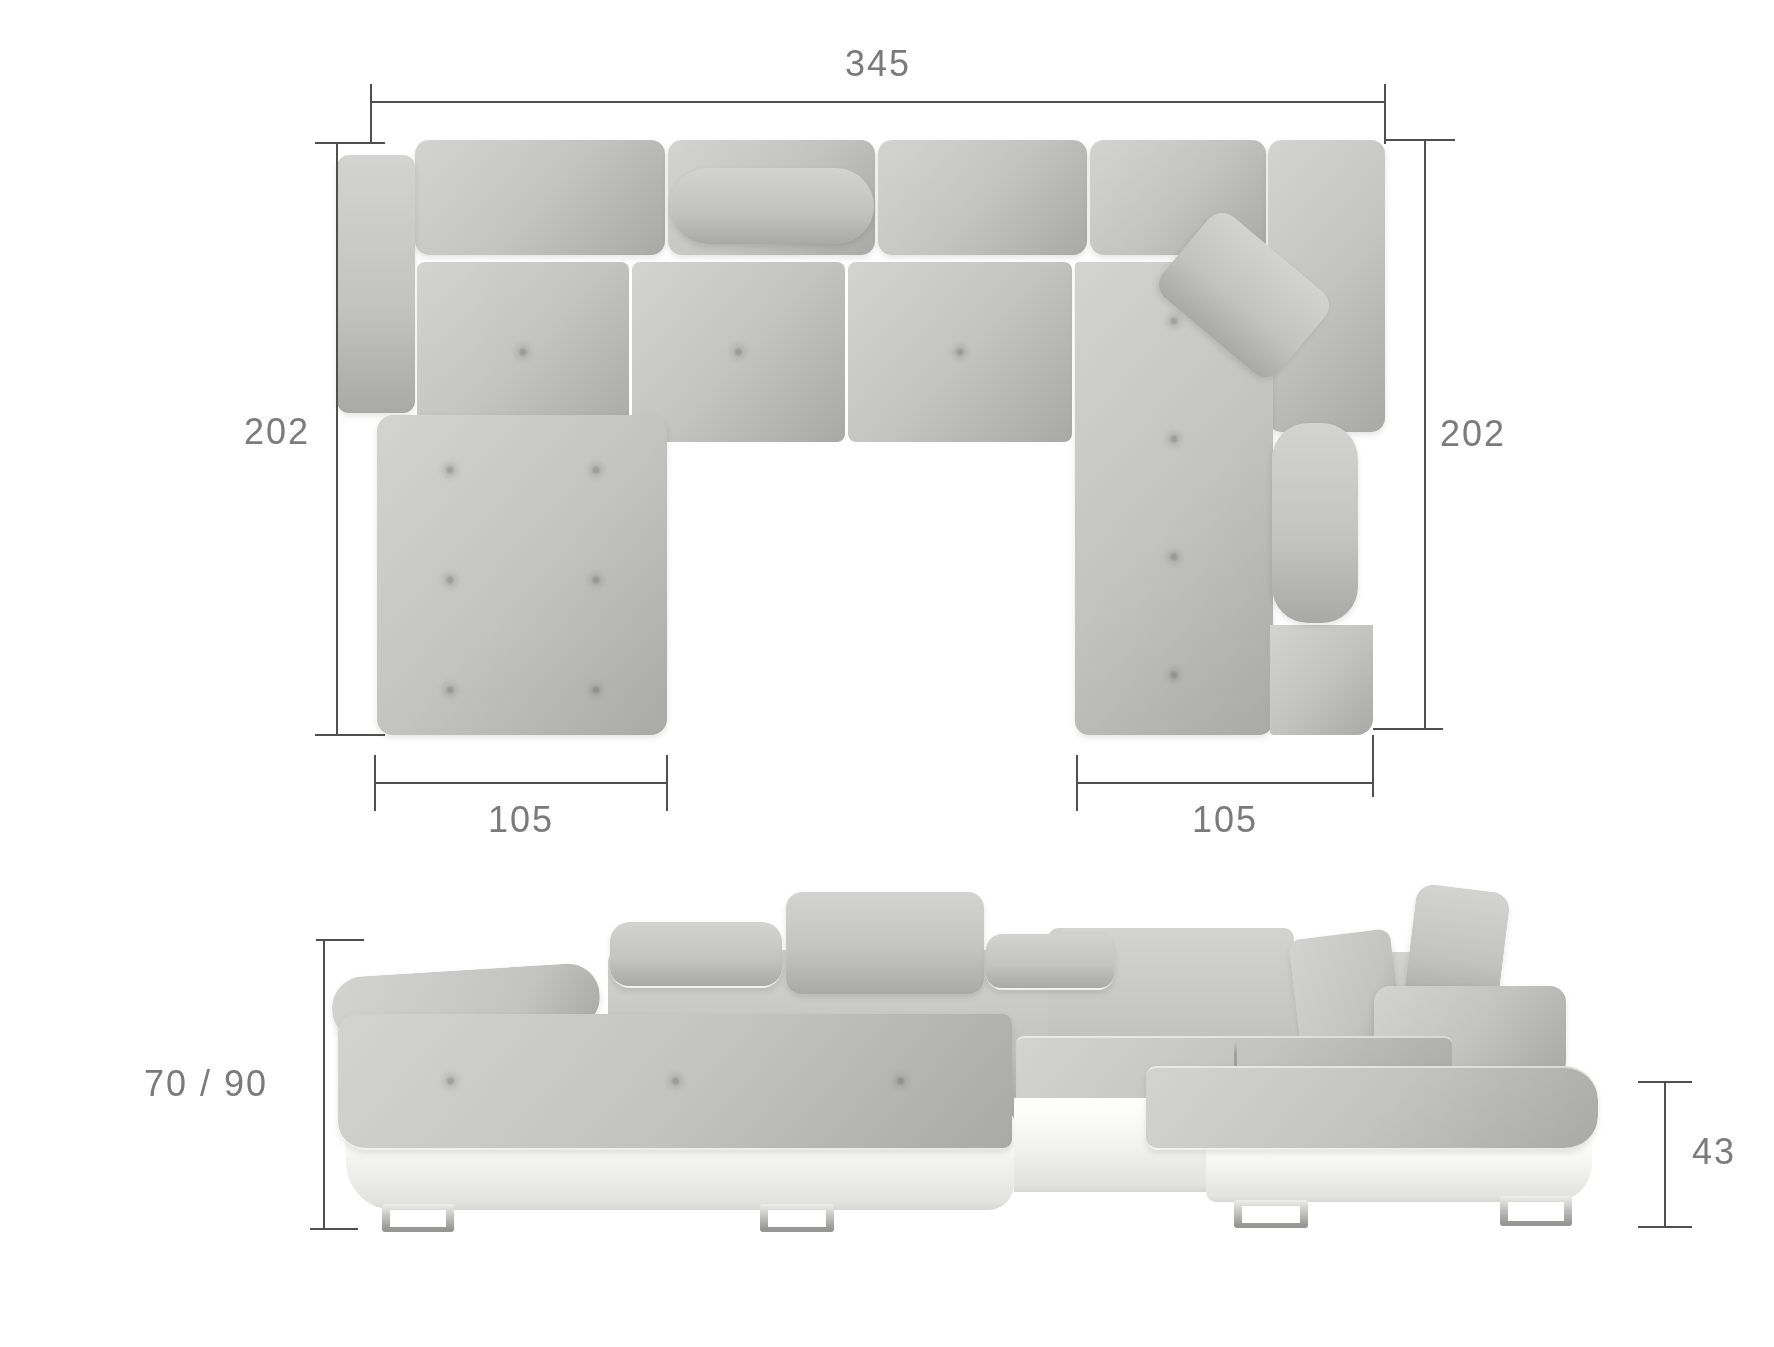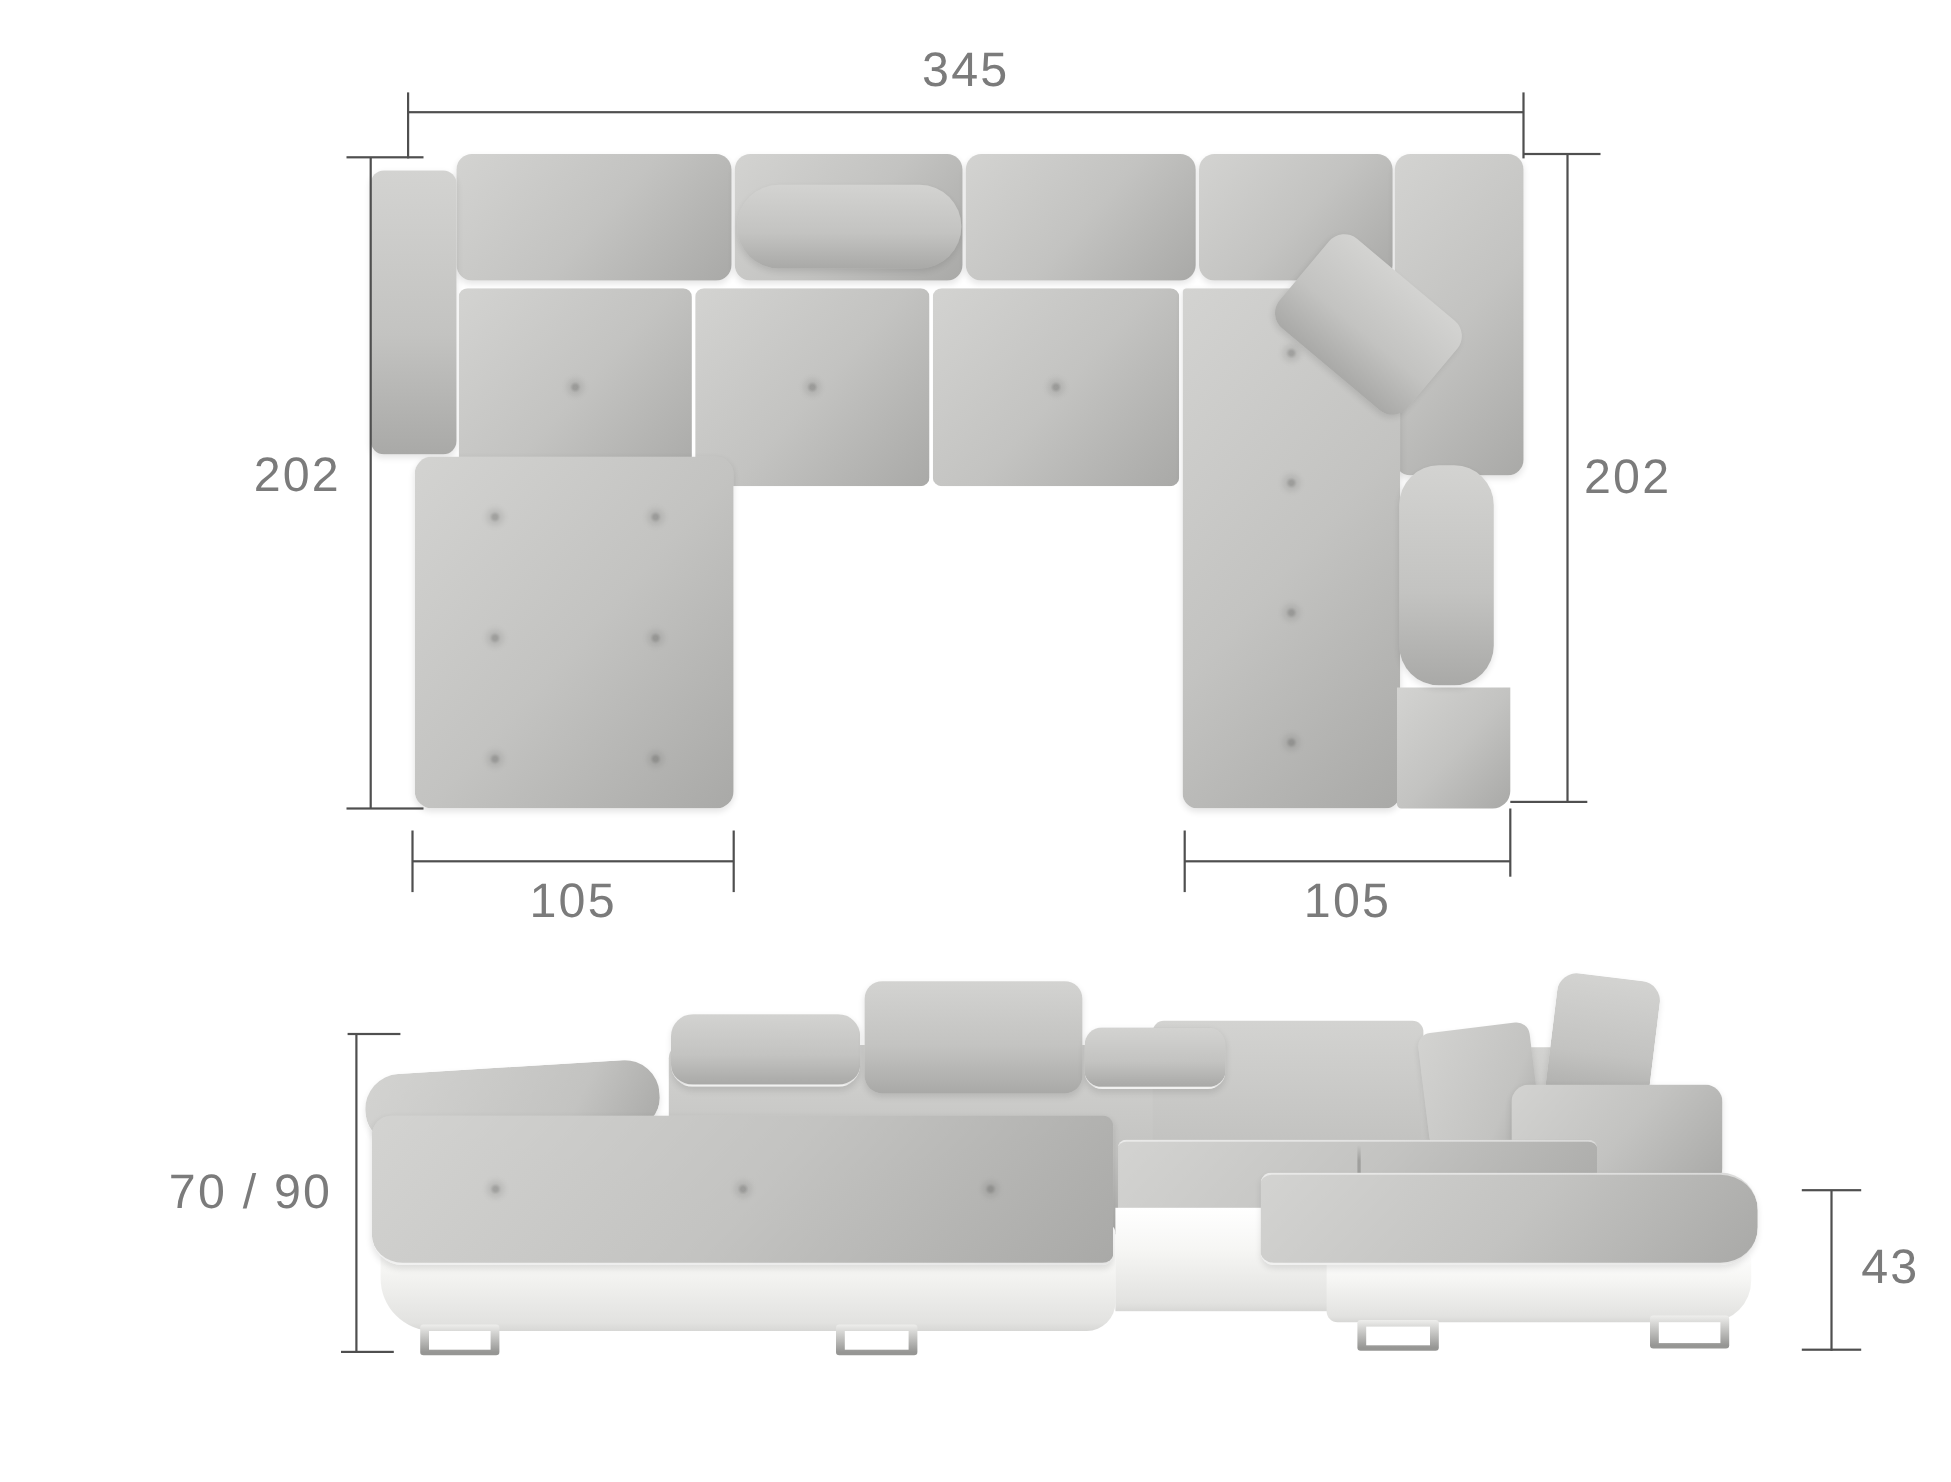--- a/index.html
+++ b/index.html
@@ -2,21 +2,21 @@
 <html style="--fabric-light: #d3d3d1; --fabric-mid: #c3c3c1; --fabric-dark: #a9a9a7; --base-white: #f6f6f4; --base-shadow: #e2e2e0; --chrome-light: #eeeeec; --chrome-dark: #969694; --dim-line: #4f4f4f; --dim-text: #7b7b7b;"><head>
 <meta charset="utf-8">
 <style>
   html,body{margin:0;padding:0;background:#fff;}
   #canvas{position:relative;width:1774px;height:1347px;background:#ffffff;overflow:hidden;
           font-family:"Liberation Sans",sans-serif;}
   .abs{position:absolute;}
 
   
   .dimline{background:var(--dim-line,#4f4f4f);}
-  .dimlabel{font-size:44px;font-weight:400;line-height:48px;color:var(--dim-text,#7b7b7b);
+  .dimlabel{font-size:36px;font-weight:400;line-height:48px;color:var(--dim-text,#7b7b7b);
             letter-spacing:2px;white-space:nowrap;}
 
   
   .fabric{background:linear-gradient(132deg,var(--fabric-light,#d3d3d1) 0%,var(--fabric-mid,#c3c3c1) 52%,var(--fabric-dark,#a9a9a7) 100%);}
   .fabric-v{background:linear-gradient(180deg,var(--fabric-light,#d3d3d1) 0%,var(--fabric-mid,#c3c3c1) 58%,var(--fabric-dark,#a9a9a7) 100%);}
   .fabric-soft{background:linear-gradient(120deg,var(--fabric-light,#d3d3d1) 0%,var(--fabric-mid,#c3c3c1) 70%,var(--fabric-dark,#a9a9a7) 100%);}
   .tuft{background-image:
       radial-gradient(circle, rgba(70,70,68,.32) 2px, rgba(110,110,108,.16) 5px, rgba(150,150,148,.06) 10px, transparent 13px),
       linear-gradient(132deg,var(--fabric-light,#d3d3d1) 0%,var(--fabric-mid,#c3c3c1) 52%,var(--fabric-dark,#a9a9a7) 100%);}
   .seam-b{border-bottom:2px solid rgba(255,255,255,.68);}
@@ -125,21 +125,21 @@
     <div class="abs leg" style="left:1234px;top:440px;width:74px;height:28px;">
         <div class="leg-hole"></div>
       </div>
     <div class="abs leg" style="left:1500px;top:436px;width:72px;height:30px;">
         <div class="leg-hole"></div>
       </div>
 
     <div class="abs dimline" style="left:323px;top:180px;width:2px;height:290px;"></div>
     <div class="abs dimline" style="left:316px;top:179px;width:48px;height:2px;"></div>
     <div class="abs dimline" style="left:310px;top:468px;width:48px;height:2px;"></div>
-    <div class="abs dimlabel" style="left:110px;top:300px;width:192px;text-align:right;">70 / 90</div>
+    <div class="abs dimlabel" style="left:110px;top:300px;width:192px;text-align:center;">70 / 90</div>
 
     <div class="abs dimline" style="left:1664px;top:322px;width:2px;height:146px;"></div>
     <div class="abs dimline" style="left:1638px;top:321px;width:54px;height:2px;"></div>
     <div class="abs dimline" style="left:1638px;top:466px;width:54px;height:2px;"></div>
     <div class="abs dimlabel" style="left:1692px;top:368px;width:90px;text-align:left;">43</div>
   </div>
 
 </div>
 
 </body></html>

